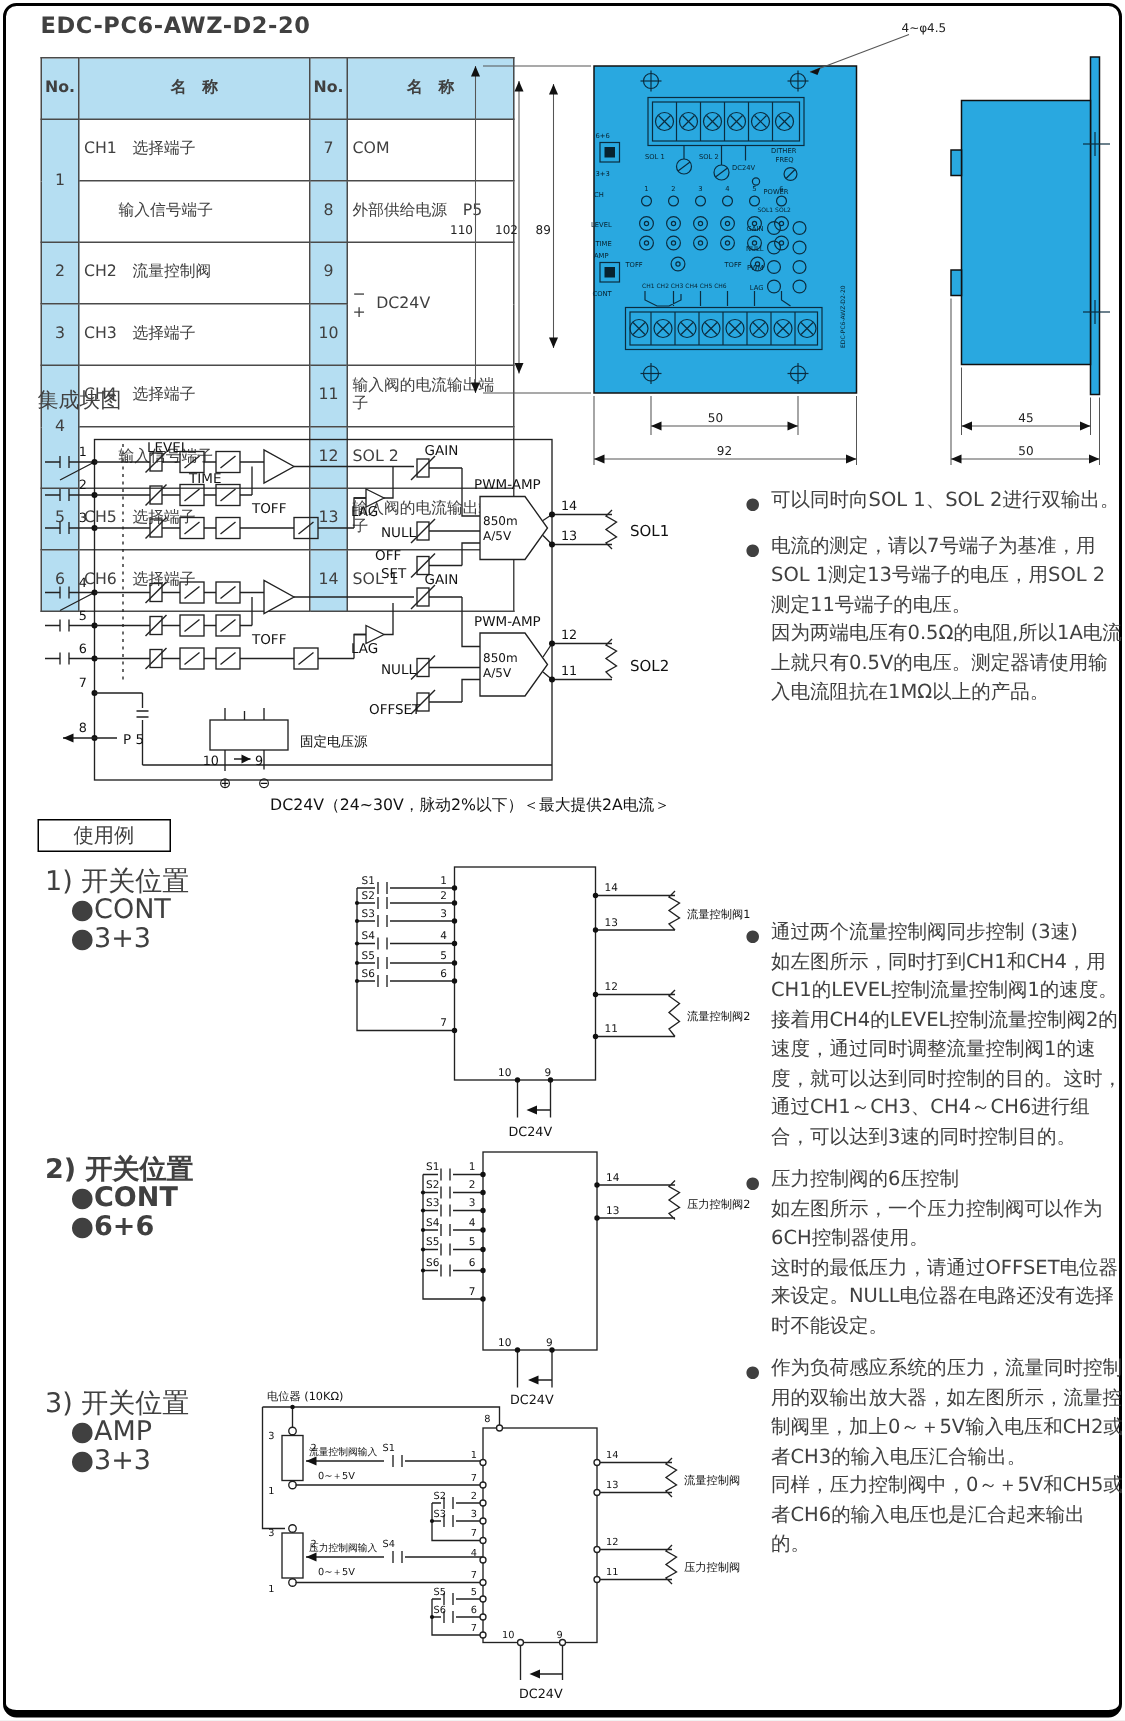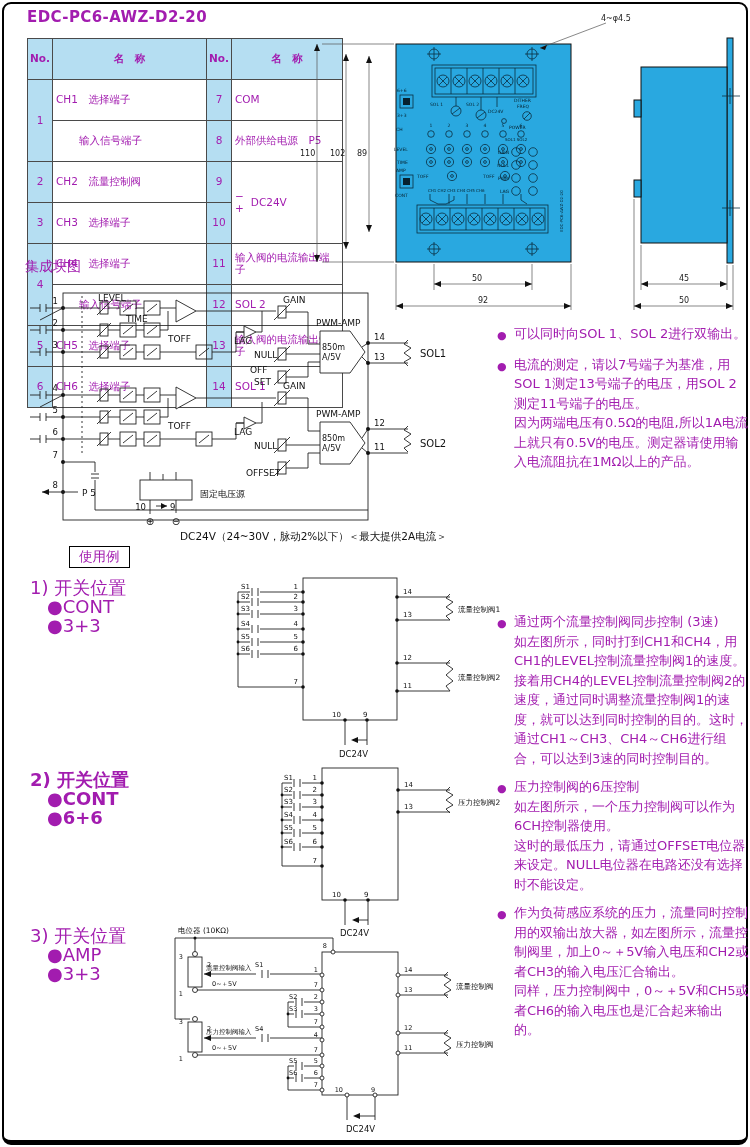--- a/index.html
+++ b/index.html
@@ -1,33 +1,33 @@
 <!DOCTYPE html>
 <html><head>
 <meta charset="utf-8">
 <style>
   html,body{margin:0;padding:0;background:#e8e8e8;}
   .page{position:relative;width:750px;height:1147px;background:#ffffff;overflow:hidden;
-        font-family:"DejaVu Sans",sans-serif;color:#a21caf;}
+        font-family:"DejaVu Sans",sans-serif;color:#404040;}
   .frame{position:absolute;inset:2px;border:2px solid #000;border-bottom-width:5px;border-radius:9px;pointer-events:none;}
   .abs{position:absolute;}
   .title{left:27px;top:8px;font-size:15px;font-weight:bold;letter-spacing:.4px;}
   .bheading{left:25px;top:258px;font-size:14px;font-weight:normal;}
   
   .tbl{position:absolute;left:27px;top:38px;border-collapse:collapse;font-size:10.5px;table-layout:fixed;}
   .tbl td{border:1px solid #4a4a4a;height:16px;padding:0 3px;vertical-align:middle;line-height:1.1;}
   .tbl .no{background:#b5def2;text-align:center;width:20px;padding:12px 2px;}
   .tbl .hdr{background:#b5def2;text-align:center;font-weight:bold;}
   .tbl .nmL{width:124px;}
   .tbl .nmR{width:104px;}
   .tbl .sub{border-top:1px dotted #777;padding-left:26px;}
   .dcwrap{display:flex;align-items:center;gap:7px;}
   .signs{display:flex;flex-direction:column;line-height:1.05;font-size:10.5px;align-items:center;}
   
-  .usagebox{position:absolute;left:25px;top:546px;border:1.5px solid #000;padding:1px 9px;font-size:13.5px;margin-left:44px;}
+  .usagebox{position:absolute;left:25px;top:546px;border:1.5px solid #000;padding:1px 23px;font-size:13.5px;}
   .exlabel{position:absolute;font-size:18px;line-height:19px;}
   .exlabel .opt{margin-left:17px;}
   
   .notes{position:absolute;width:252px;font-size:13px;line-height:19.5px;}
   .note{display:flex;margin-bottom:9px;}
   .note .mk{width:17px;font-size:11px;padding-top:2px;flex:none;}
   .note .nt{flex:1;white-space:pre-line;}
   
   svg{position:absolute;}
   svg text{fill:#111;font-family:"DejaVu Sans",sans-serif;}

